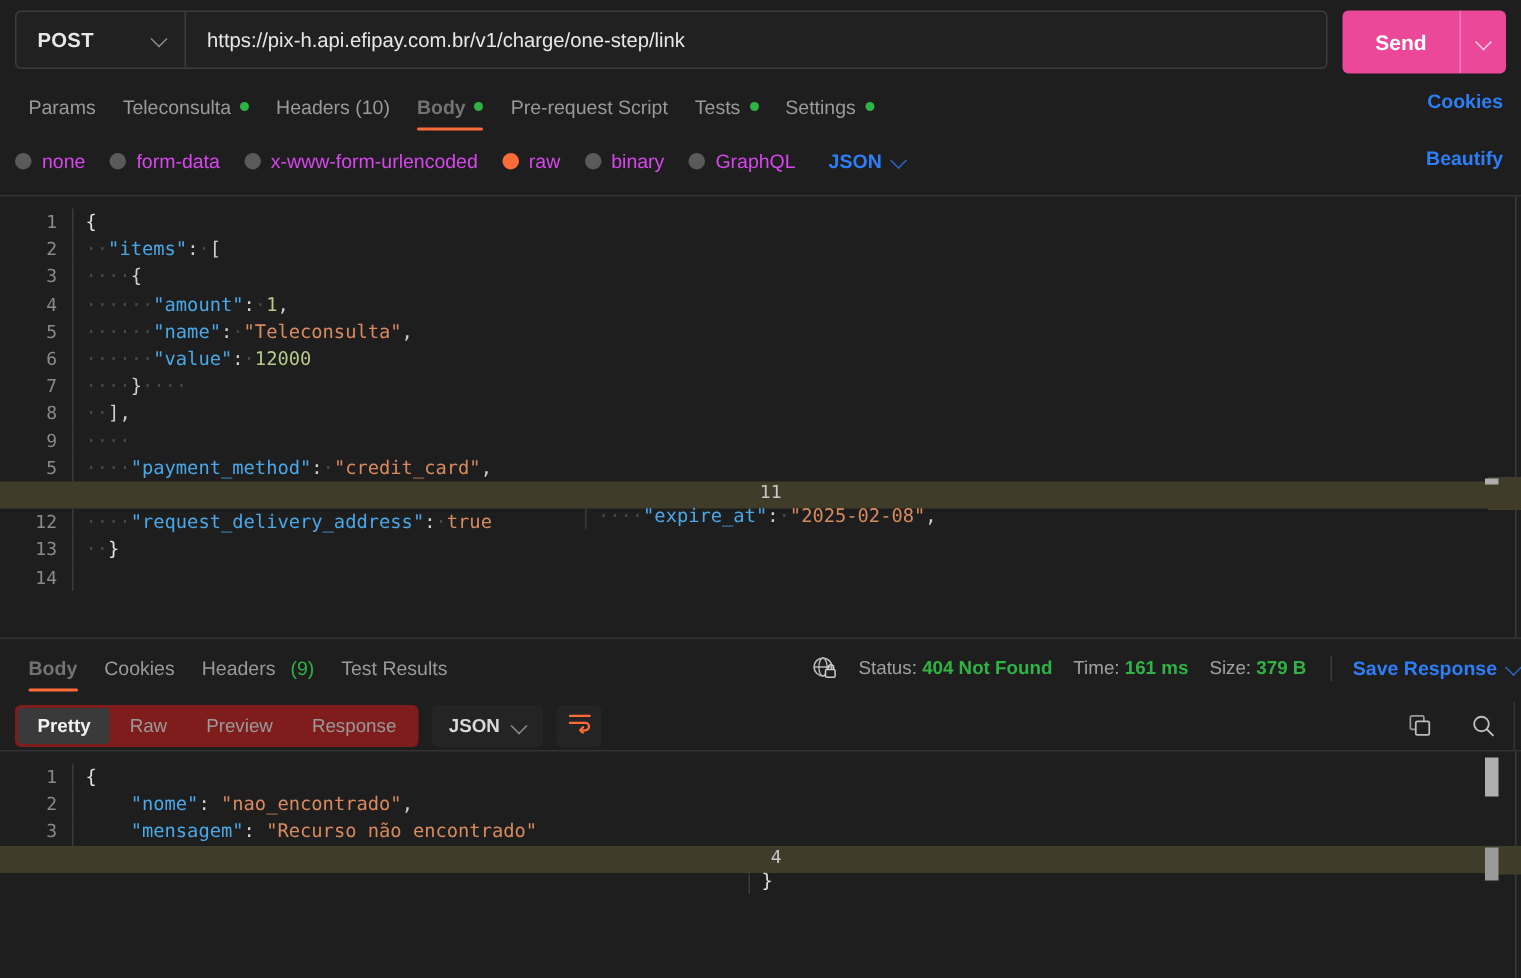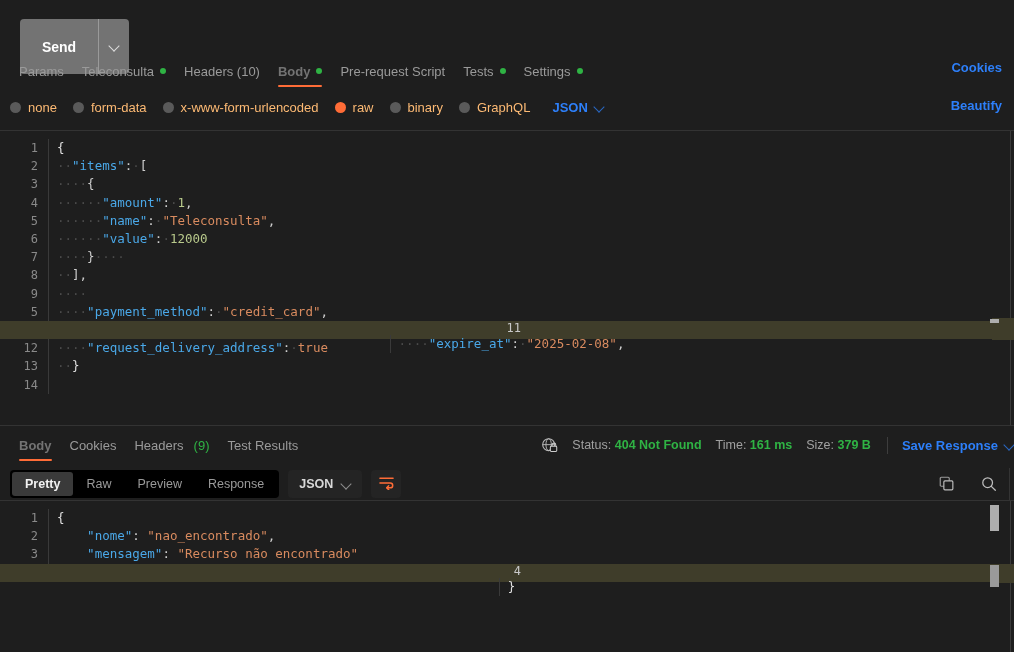--- a/index.html
+++ b/index.html
@@ -28,22 +28,22 @@
   .method-label { font-size: 13.5px; font-weight: bold; color: #e8e8e8; letter-spacing: .2px; }
   .chev { width: 9px; height: 9px; position: relative; opacity: .75; }
   .chev::before {
     content: ""; position: absolute; left: 0; top: 0;
     width: 7px; height: 7px; border-right: 1.4px solid #b0b0b0; border-bottom: 1.4px solid #b0b0b0;
     transform: rotate(45deg);
   }
   .url-text-wrap { flex: 1; display: flex; align-items: center; padding: 0 14px; }
   .url-text { font-size: 13.5px; color: #e8e8e8; white-space: nowrap; }
   .send-group {
-    margin-left: 10px; height: 55px; display: flex; align-items: stretch;
-    background: #737373; border-radius: 4px; overflow: hidden; margin-top: 12px;
+    margin-left: 10px; height: 42px; display: flex; align-items: stretch;
+    background: #ec4899; border-radius: 4px; overflow: hidden;
   }
   .send-btn {
     width: 78px; display: flex; align-items: center; justify-content: center;
     color: #fff; font-size: 14px; font-weight: bold; cursor: pointer;
   }
   .send-caret {
     width: 31px; display: flex; align-items: center; justify-content: center;
     border-left: 1px solid rgba(255,255,255,.28); cursor: pointer;
   }
   .send-caret .chev::before { border-color: #ffffff; }
@@ -72,21 +72,21 @@
   
   .body-type-row {
     position: absolute; left: 0; top: 92px; width: 1014px; height: 30px;
     display: flex; align-items: center; padding: 0 10px;
   }
   .radio-opt { display: flex; align-items: center; gap: 7px; margin-right: 16px; cursor: pointer; }
   .radio {
     width: 11px; height: 11px; border-radius: 50%; background: #5a5a5a; flex: none;
   }
   .radio.sel { background: #ff6c37; }
-  .radio-label { font-size: 13px; color: #fdba74; }
+  .radio-label { font-size: 13px; color: #d946ef; }
   .json-sel { display: flex; align-items: center; gap: 7px; margin-left: 6px; cursor: pointer; }
   .json-sel .lbl { font-size: 13px; color: #2d7ff9; font-weight: bold; }
   .json-sel .chev::before { border-color: #2d7ff9; }
   .beautify {
     position: absolute; right: 12px; top: 98px;
     font-size: 13px; color: #2d7ff9; cursor: pointer; font-weight: bold;
   }
 
   
   .editor {
@@ -144,21 +144,21 @@
   }
   .save-resp .chev::before { border-color: #2d7ff9; }
   .globe-lock { margin-left: 2px; display: flex; align-items: center; }
 
   
   .fmt-row {
     position: absolute; left: 0; top: 466px; width: 1014px; height: 36px;
     display: flex; align-items: center; padding: 0 10px;
   }
   .seg {
-    display: flex; align-items: flex-end; background: #000000;
+    display: flex; align-items: flex-end; background: #7f1d1d;
     border-radius: 4px; height: 28px; padding: 2px;
   }
   .seg-item {
     padding: 0 13px; height: 24px; display: flex; align-items: center;
     font-size: 12.5px; color: #9a9a9a; border-radius: 3px; cursor: pointer;
   }
   .seg-item.active { background: #3a3a3a; color: #f2f2f2; font-weight: bold; }
   .fmt-select {
     margin-left: 9px; height: 28px; background: #242424; border-radius: 4px;
     display: flex; align-items: center; gap: 9px; padding: 0 11px; cursor: pointer;
@@ -172,20 +172,29 @@
     position: absolute; right: 16px; top: 466px; height: 36px;
     display: flex; align-items: center; gap: 24px;
   }
   .iconbtn { cursor: pointer; display: flex; align-items: center; justify-content: center; }
   .vdiv { position: absolute; right: 4px; top: 468px; width: 1px; height: 32px; background: #343434; }
 </style>
 </head>
 <body>
 
 <div class="urlbar-row">
+  <div class="url-input-group">
+    <div class="method-select">
+      <span class="method-label">POST</span>
+      <span class="chev"></span>
+    </div>
+    <div class="url-text-wrap">
+      <span class="url-text">https://pix-h.api.efipay.com.br/v1/charge/one-step/link</span>
+    </div>
+  </div>
   <div class="send-group">
     <div class="send-btn">Send</div>
     <div class="send-caret">
       <span class="chev"></span>
     </div>
   </div>
 </div>
 
 <div class="req-tabs" id="req-tabs">
     <div class="rtab">

